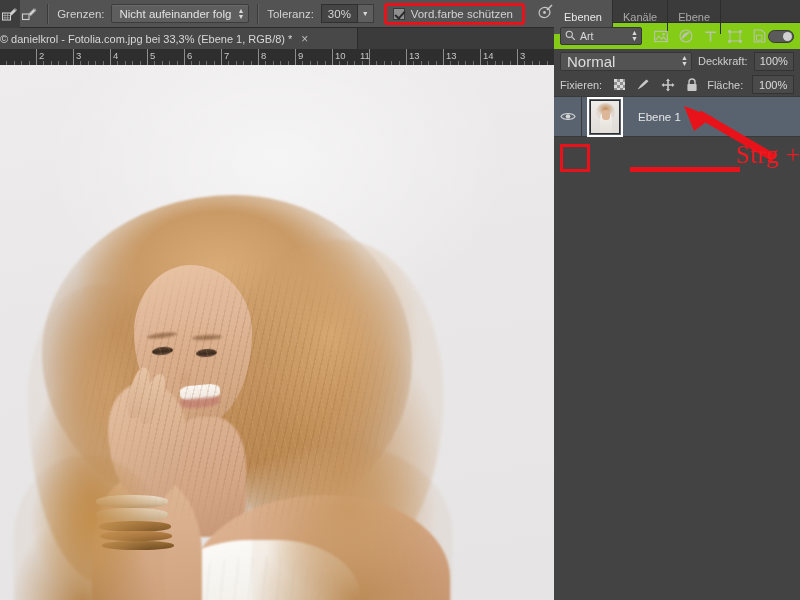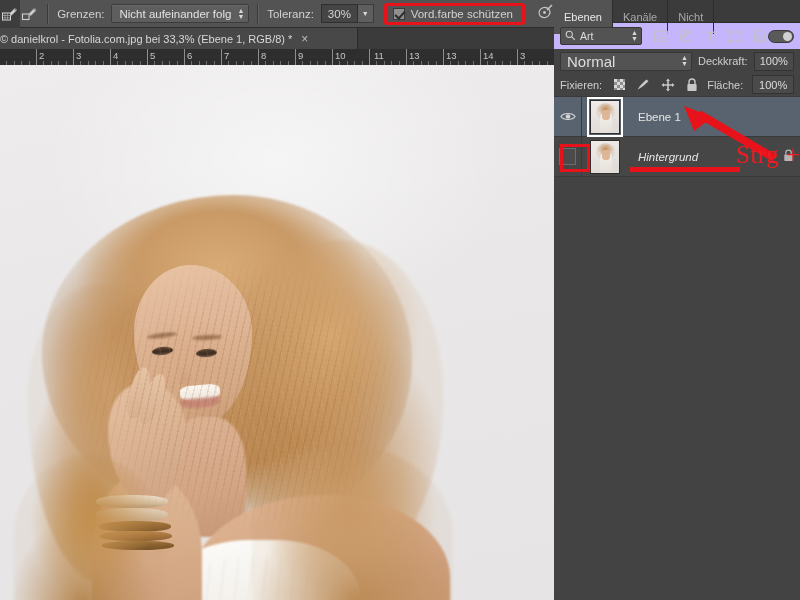--- a/index.html
+++ b/index.html
@@ -410,21 +410,21 @@
     box-sizing: border-box;
   }
   .panel-tab.active {
     background: #535353;
     color: #e8e8e8;
   }
   .filter-row {
     height: 26px;
     display: flex; align-items: center;
     padding: 0 6px;
-    background: #c4b5fd;
+    background: #84cc16;
   }
   .filter-select {
     width: 82px; height: 18px;
     background: #535353;
     border: 1px solid #363636;
     border-radius: 2px;
     display: flex; align-items: center;
     padding: 0 3px 0 4px;
     box-sizing: border-box;
   }
@@ -729,21 +729,21 @@
         <div class="ruler-minor" style="left: 309.8px;"></div>
         <div class="ruler-minor" style="left: 317.2px;"></div>
         <div class="ruler-minor" style="left: 324.6px;"></div>
         <div class="ruler-tick" style="left: 332px;"></div>
         <div class="ruler-num" style="left: 335px;">10</div>
         <div class="ruler-minor" style="left: 339.4px;"></div>
         <div class="ruler-minor" style="left: 346.8px;"></div>
         <div class="ruler-minor" style="left: 354.2px;"></div>
         <div class="ruler-minor" style="left: 361.6px;"></div>
         <div class="ruler-tick" style="left: 369px;"></div>
-        <div class="ruler-num" style="left: 374px;">11</div>
+        <div class="ruler-num" style="left: 360px;">11</div>
         <div class="ruler-minor" style="left: 376.4px;"></div>
         <div class="ruler-minor" style="left: 383.8px;"></div>
         <div class="ruler-minor" style="left: 391.2px;"></div>
         <div class="ruler-minor" style="left: 398.6px;"></div>
         <div class="ruler-tick" style="left: 406px;"></div>
         <div class="ruler-num" style="left: 409px;">13</div>
         <div class="ruler-minor" style="left: 413.4px;"></div>
         <div class="ruler-minor" style="left: 420.8px;"></div>
         <div class="ruler-minor" style="left: 428.2px;"></div>
         <div class="ruler-minor" style="left: 435.6px;"></div>
@@ -808,21 +808,21 @@
   <div class="right-panel">
 
     <div class="panel-tabs">
       <div class="panel-tab active">
         <span>Ebenen</span>
       </div>
       <div class="panel-tab">
         <span>Kanäle</span>
       </div>
       <div class="panel-tab">
-        <span>Nicht</span>
+        <span>Ebene</span>
       </div>
     </div>
 
     <div class="filter-row">
       <div class="filter-select">
         <span class="mag">
           <svg width="11" height="11" viewBox="0 0 11 11">
             <circle cx="4.3" cy="4.3" r="3.1" fill="none" stroke="#cfcfcf" stroke-width="1.1"></circle>
             <path d="M6.6 6.6 L9.8 9.8" stroke="#cfcfcf" stroke-width="1.2"></path>
           </svg>
@@ -926,39 +926,20 @@
         <div class="thumb-wrap">
           <div class="thumb selected-thumb">
             <div class="t-hair"></div>
             <div class="t-body"></div>
             <div class="t-skin"></div>
           </div>
         </div>
         <span class="layer-name">Ebene 1</span>
       </div>
 
-      <div class="layer-row normal">
-        <div class="eye-cell">
-          <span class="eye-empty"></span>
-        </div>
-        <div class="thumb-wrap">
-          <div class="thumb">
-            <div class="t-hair"></div>
-            <div class="t-body"></div>
-            <div class="t-skin"></div>
-          </div>
-        </div>
-        <span class="layer-name italic">Hintergrund</span>
-        <span class="layer-lock">
-          <svg width="11" height="13" viewBox="0 0 11 13">
-            <path d="M2.8 5.6 V3.8 a2.7 2.7 0 0 1 5.4 0 V5.6" fill="none" stroke="#b5b5b5" stroke-width="1.2"></path>
-            <rect x="1.3" y="5.6" width="8.4" height="6.4" rx="0.7" fill="#b5b5b5"></rect>
-          </svg>
-        </span>
-      </div>
     </div>
 
     <div class="annot-rect" style="left:6px; top:144px; width:30px; height:28px;"></div>
 
     <svg class="annot-arrow" style="left:112px; top:104px;" width="112" height="58" viewBox="0 0 112 58">
       <path d="M108 54 L33 10" stroke="#e8131a" stroke-width="8" stroke-linecap="butt"></path>
       <path d="M18 2 L47 13 L28 27 Z" fill="#e8131a"></path>
     </svg>
 
     <div class="annot-line" style="left:76px; top:167px; width:110px; height:5px;"></div>

